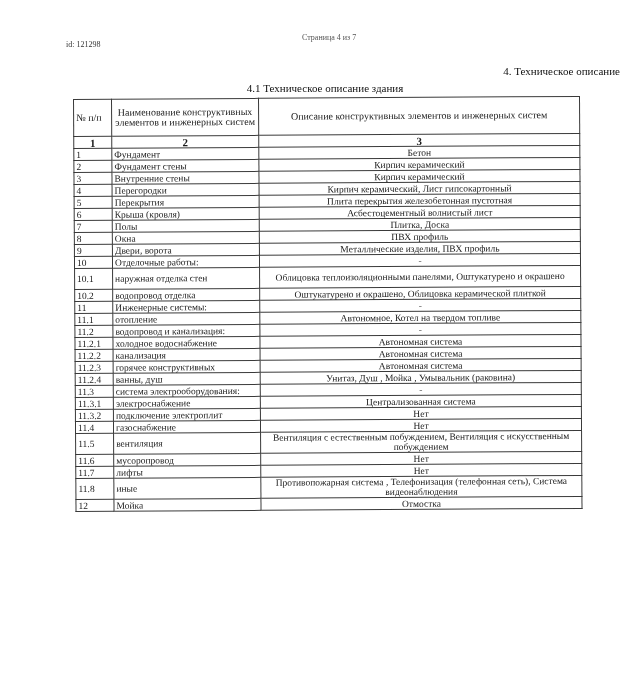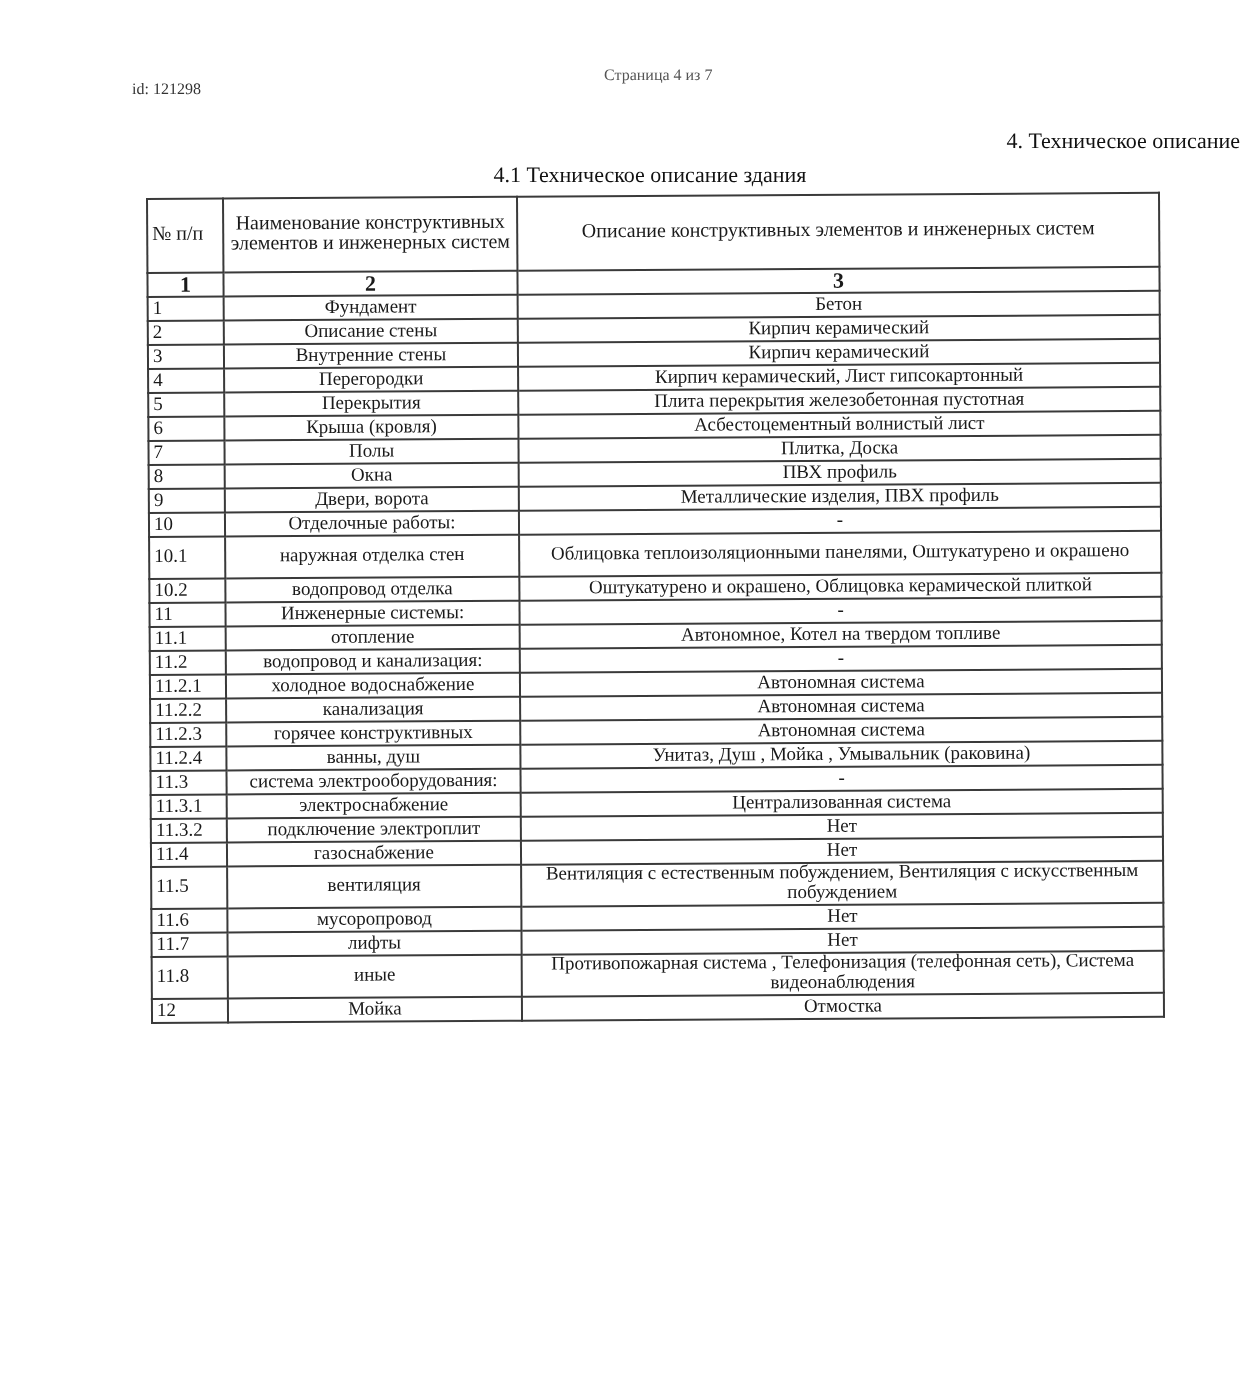--- a/index.html
+++ b/index.html
@@ -59,21 +59,21 @@
       transform: rotate(-0.35deg);
       transform-origin: 0 0;
     }
     table.tech-table td, table.tech-table th {
       border: 1px solid #3a3a3a;
       padding: 0 2px;
       font-weight: normal;
       vertical-align: middle;
     }
     .col-num { width: 33px; text-align: left; }
-    .col-name { width: 142px; text-align: center; }
+    .col-name { width: 142px; text-align: left; }
     .col-desc { text-align: center; }
     thead th {
       height: 36px;
       font-size: 10px;
       line-height: 10px;
     }
     tr.index-row td {
       height: 11px;
       text-align: center;
       font-size: 11px;
@@ -105,21 +105,21 @@
       <td>2</td>
       <td>3</td>
     </tr>
   <tr>
         <td class="col-num">1</td>
         <td class="col-name">Фундамент</td>
         <td class="col-desc">Бетон</td>
       </tr>
       <tr>
         <td class="col-num">2</td>
-        <td class="col-name">Описание стены</td>
+        <td class="col-name">Фундамент стены</td>
         <td class="col-desc">Кирпич керамический</td>
       </tr>
       <tr>
         <td class="col-num">3</td>
         <td class="col-name">Внутренние стены</td>
         <td class="col-desc">Кирпич керамический</td>
       </tr>
       <tr>
         <td class="col-num">4</td>
         <td class="col-name">Перегородки</td>

